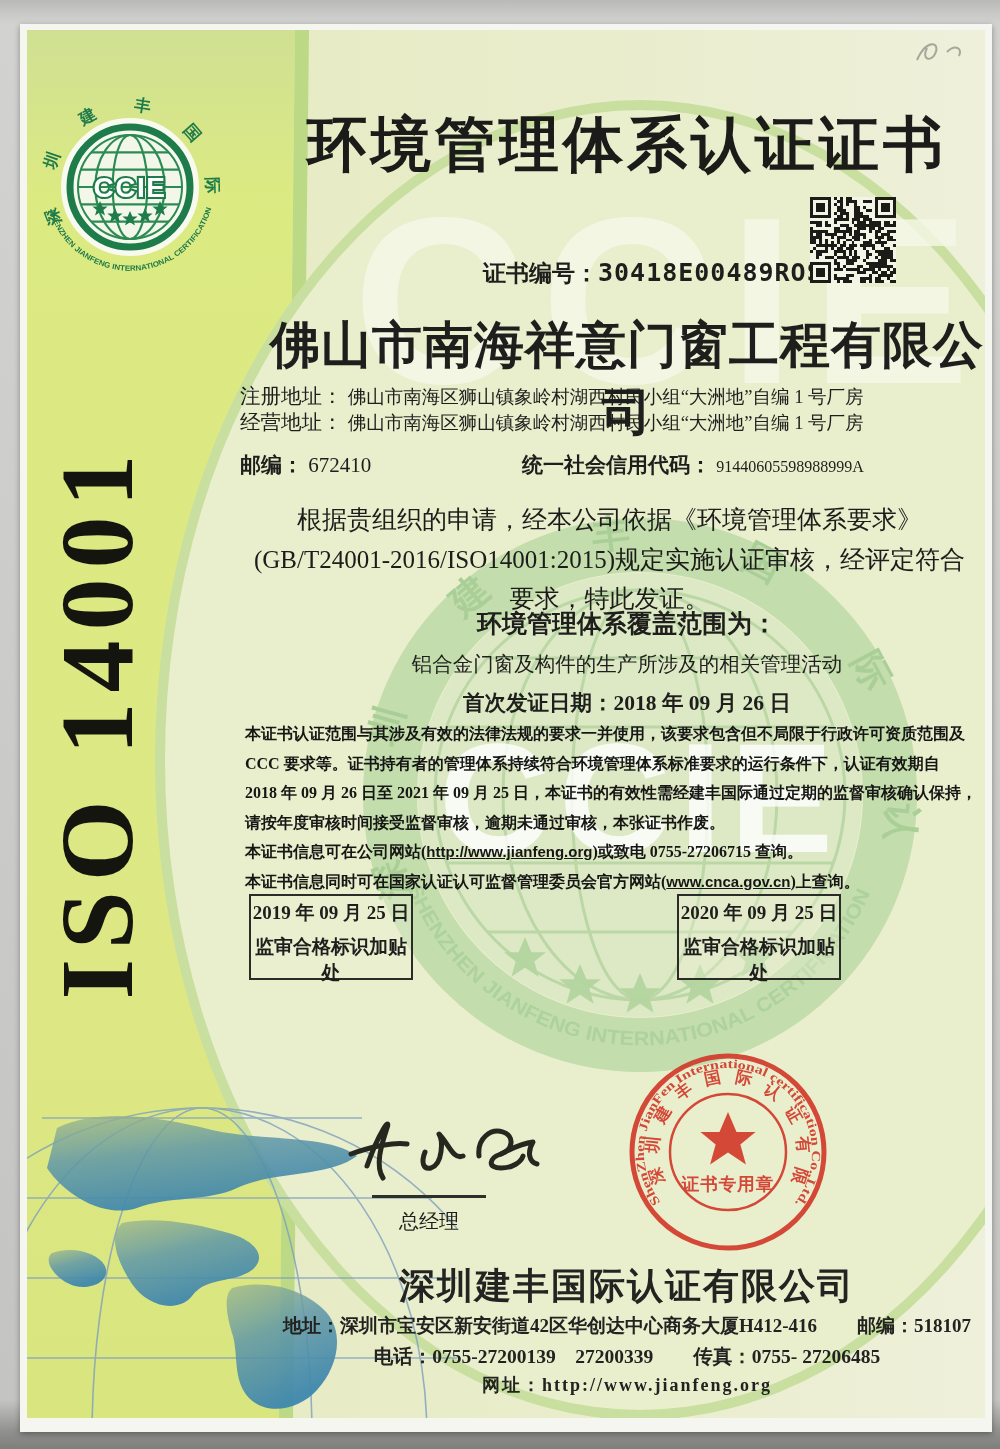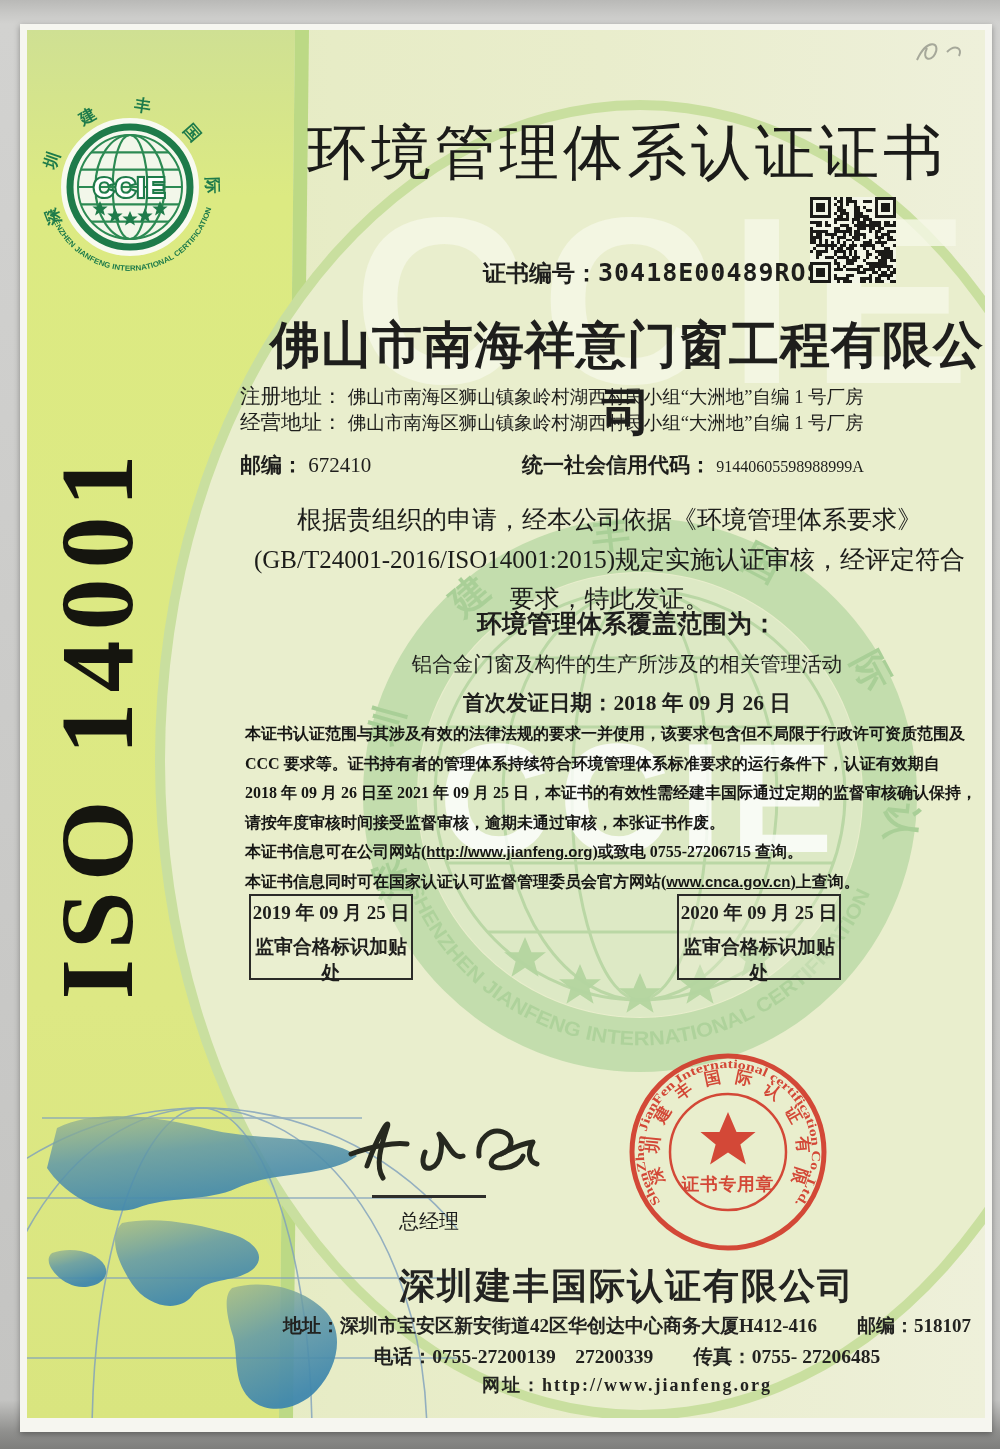--- a/index.html
+++ b/index.html
@@ -18,21 +18,21 @@
   .band-stripe{left:0;top:0;width:300px;height:1388px;background:#bcd985;
         clip-path:polygon(268px 0,282px 0,266px 100%,252px 100%);}
   
   .bigellipse{left:128px;top:70px;width:970px;height:1320px;border-radius:50%;
         background:#e9eecd;border:10px solid #c9df9f;box-sizing:border-box;}
   
   .wm-letters{left:326px;top:128px;font-family:"Liberation Sans","DejaVu Sans",sans-serif;
         font-size:238px;font-weight:800;letter-spacing:16px;color:#f6f8e8;opacity:.8;line-height:1.2;}
   
   .col{left:240px;width:720px;text-align:center;}
-  .title{top:75px;font-size:60px;font-weight:normal;letter-spacing:4px;color:#1b1b19;margin-top:8px;}
+  .title{top:75px;font-size:60px;font-weight:bold;letter-spacing:4px;color:#1b1b19;}
   .certrow{left:456px;top:228px;font-size:23px;font-weight:bold;white-space:nowrap;}
   .certrow .no{font-family:"DejaVu Sans Mono","Liberation Mono",monospace;font-size:25px;letter-spacing:1px;}
   .company{top:282px;font-size:50px;font-weight:600;letter-spacing:1px;}
   .addr{left:213px;top:352px;font-size:20.5px;white-space:nowrap;}
   .addr2{top:378px;}
   .addr .v{font-size:18.5px;}
   .coderow{left:213px;top:421px;width:740px;font-size:21px;white-space:nowrap;}
   .coderow b{font-weight:bold;}
   .coderow .uscc{position:absolute;left:282px;top:0;}
   .coderow .usccv{font-size:16px;}

